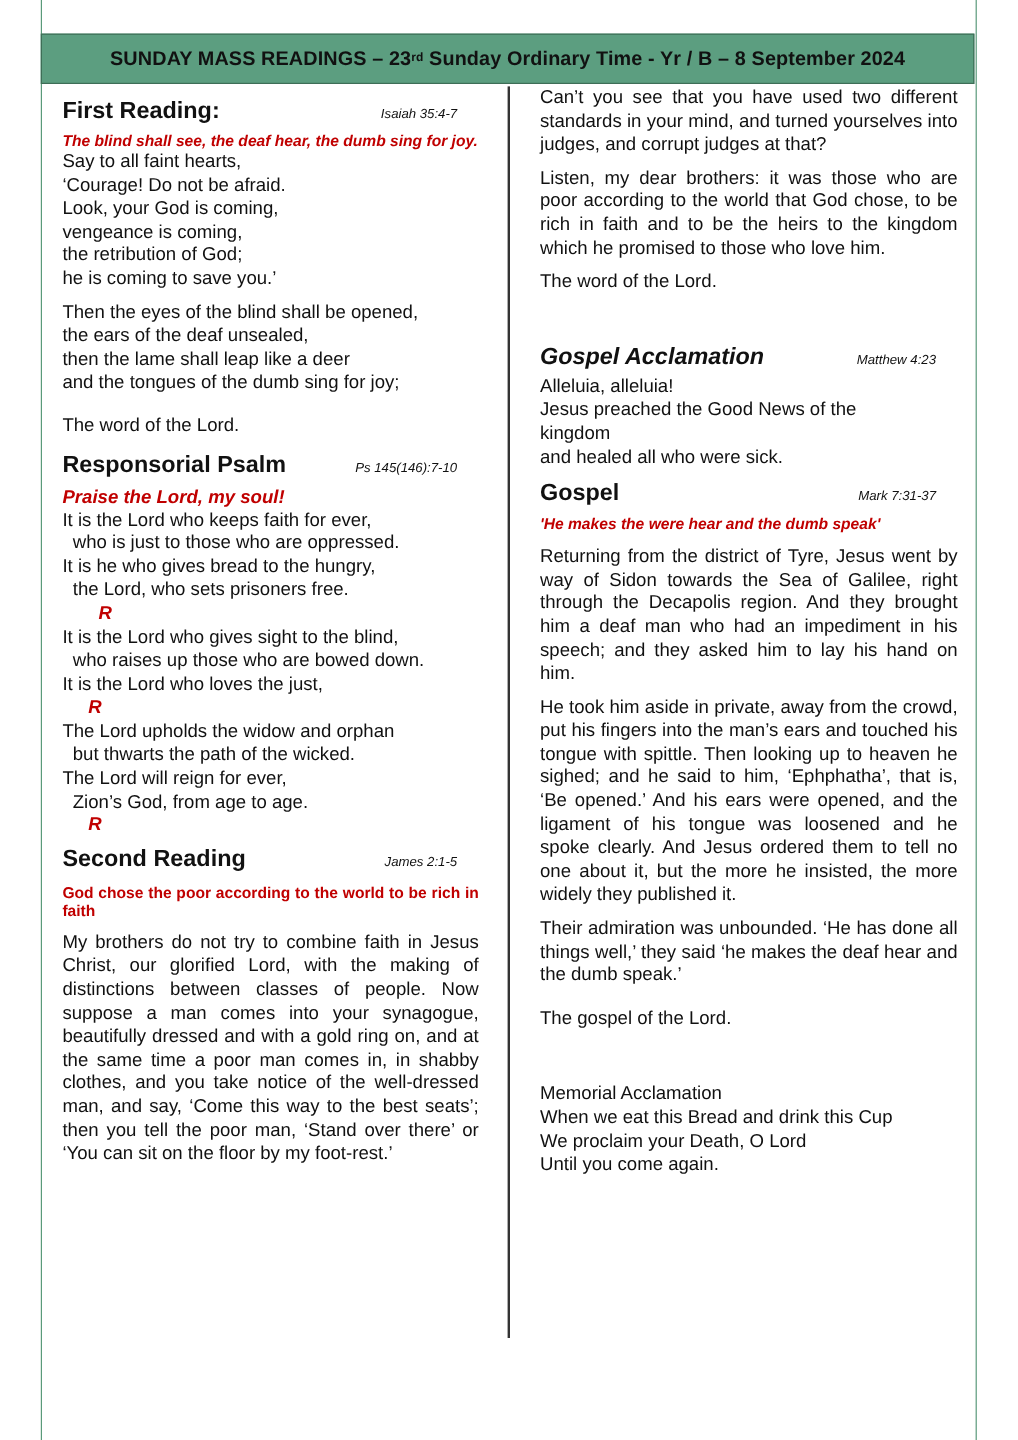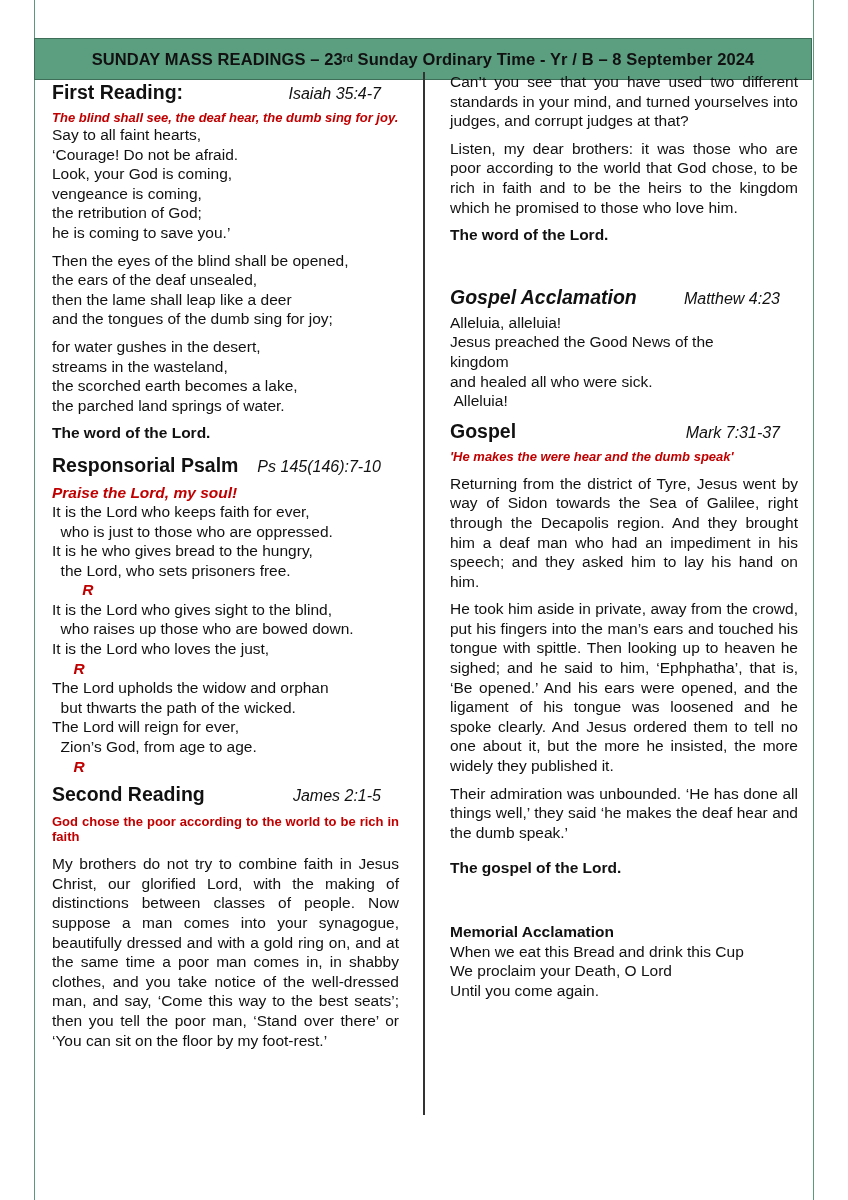--- a/index.html
+++ b/index.html
@@ -1,38 +1,38 @@
 <!DOCTYPE html>
 <html><head>
   <meta charset="utf-8">
   <style>
     html, body { margin: 0; padding: 0; background: #ffffff; }
     body { width: 848px; height: 1200px; position: relative; overflow: hidden;
            font-family: "Liberation Sans", sans-serif; color: #111; }
     .page-border-left { position: absolute; left: 34px; top: 0; width: 1px; height: 1200px; background: #5a9a7a; }
     .page-border-right { position: absolute; left: 813px; top: 0; width: 1px; height: 1200px; background: #5a9a7a; }
-    .banner { position: absolute; left: 34px; top: 38px; width: 778px; height: 42px;
+    .banner { position: absolute; left: 34px; top: 28px; width: 778px; height: 42px;
               background: #5c9e80; border: 1px solid #3e6e57; box-sizing: border-box;
               display: flex; align-items: center; justify-content: center;
               font-weight: bold; font-size: 16.5px; color: #111; letter-spacing: 0.1px; }
     .banner sup { font-size: 10px; vertical-align: super; line-height: 0; }
     .divider { position: absolute; left: 423px; top: 72px; width: 2px; height: 1043px; background: #333; }
     .col { position: absolute; top: 72px; }
     .col-left { left: 52px; width: 347px; }
     .col-right { left: 450px; width: 348px; }
     .heading-row { display: flex; align-items: baseline; justify-content: space-between; }
     .h { font-weight: bold; font-size: 19.5px; line-height: 24px; }
     .h.italic { font-style: italic; margin-top: 36px; }
-    .ref { font-style: italic; font-size: 16px; padding-right: 18px; }
+    .ref { font-style: italic; font-size: 11px; padding-right: 18px; }
     .sub { color: #c00000; font-weight: bold; font-style: italic; font-size: 13px; line-height: 15px; }
     .sub.plain { font-style: normal; text-align: justify; }
     .sub.big { font-size: 15.5px; line-height: 19px; }
     .line { font-size: 15.5px; line-height: 19.6px; white-space: pre; }
     .para { font-size: 15.5px; line-height: 19.6px; text-align: justify; }
-    .bold { font-weight: bold; font-size: 15.5px; line-height: 19.6px; }
+    .bold { font-weight: normal; font-size: 15.5px; line-height: 19.6px; }
     .r { color: #c00000; font-weight: bold; font-style: italic; font-size: 15.5px; line-height: 19.6px; white-space: pre; }
     .gap4 { height: 4px; } .gap6 { height: 6px; } .gap8 { height: 8px; } .gap10 { height: 10px; }
   </style>
 </head>
 <body>
 
 <div class="page-border-left"></div>
 <div class="page-border-right"></div>
 
 <div class="banner">
@@ -60,26 +60,20 @@
     <div class="line">he is coming to save you.’</div>
   </div>
   <div class="gap8"></div>
   <div>
     <div class="line">Then the eyes of the blind shall be opened,</div>
     <div class="line">the ears of the deaf unsealed,</div>
     <div class="line">then the lame shall leap like a deer</div>
     <div class="line">and the tongues of the dumb sing for joy;</div>
   </div>
   <div class="gap8"></div>
-  <div>
-    <div class="line">for water gushes in the desert,</div>
-    <div class="line">streams in the wasteland,</div>
-    <div class="line">the scorched earth becomes a lake,</div>
-    <div class="line">the parched land springs of water.</div>
-  </div>
   <div class="gap8"></div>
   <div class="bold">The word of the Lord.</div>
   <div class="gap10"></div>
 
   <div class="heading-row">
     <span class="h">Responsorial Psalm</span>
     <span class="ref">Ps 145(146):7-10</span>
   </div>
   <div class="gap6"></div>
   <div class="sub big">Praise the Lord, my soul!</div>
@@ -121,21 +115,20 @@
 
   <div class="heading-row">
     <span class="h italic">Gospel Acclamation</span>
     <span class="ref">Matthew 4:23</span>
   </div>
   <div class="gap4"></div>
   <div>
     <div class="line">Alleluia, alleluia!</div>
     <div class="para" style="width:300px;text-align:left">Jesus preached the Good News of the kingdom</div>
     <div class="line">and healed all who were sick.</div>
-    <div class="line"> Alleluia!</div>
   </div>
   <div class="gap8"></div>
 
   <div class="heading-row">
     <span class="h">Gospel</span>
     <span class="ref">Mark 7:31-37</span>
   </div>
   <div class="gap6"></div>
   <div class="sub">'He makes the were hear and the dumb speak'</div>
   <div class="gap10"></div>

